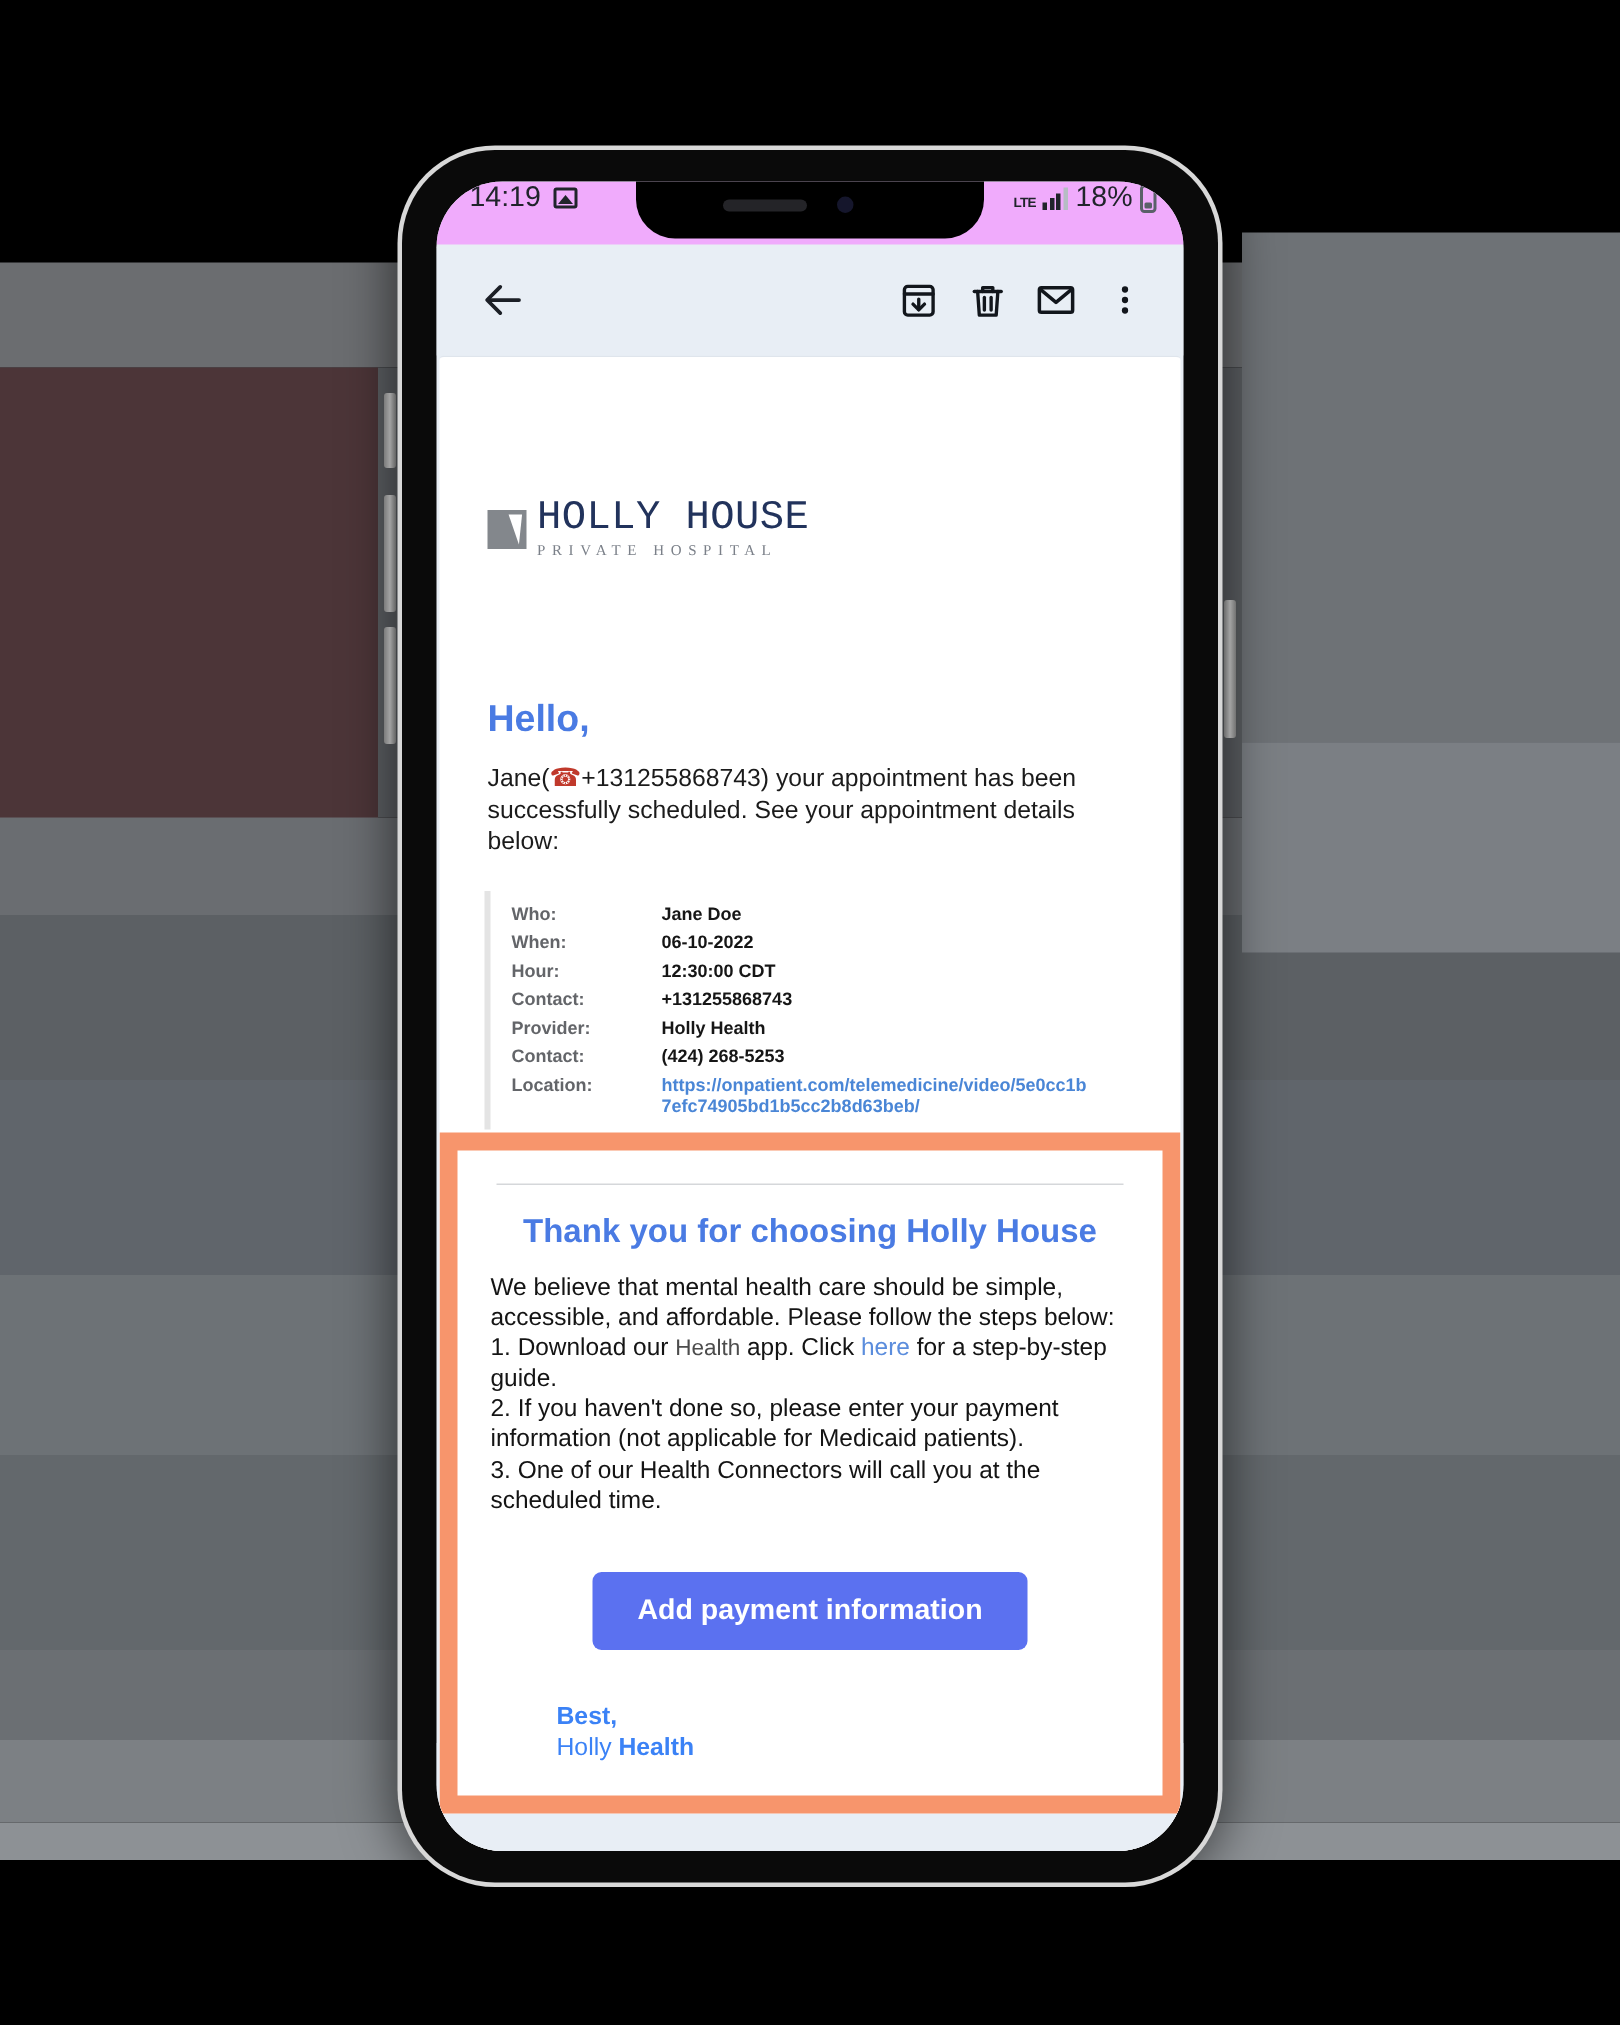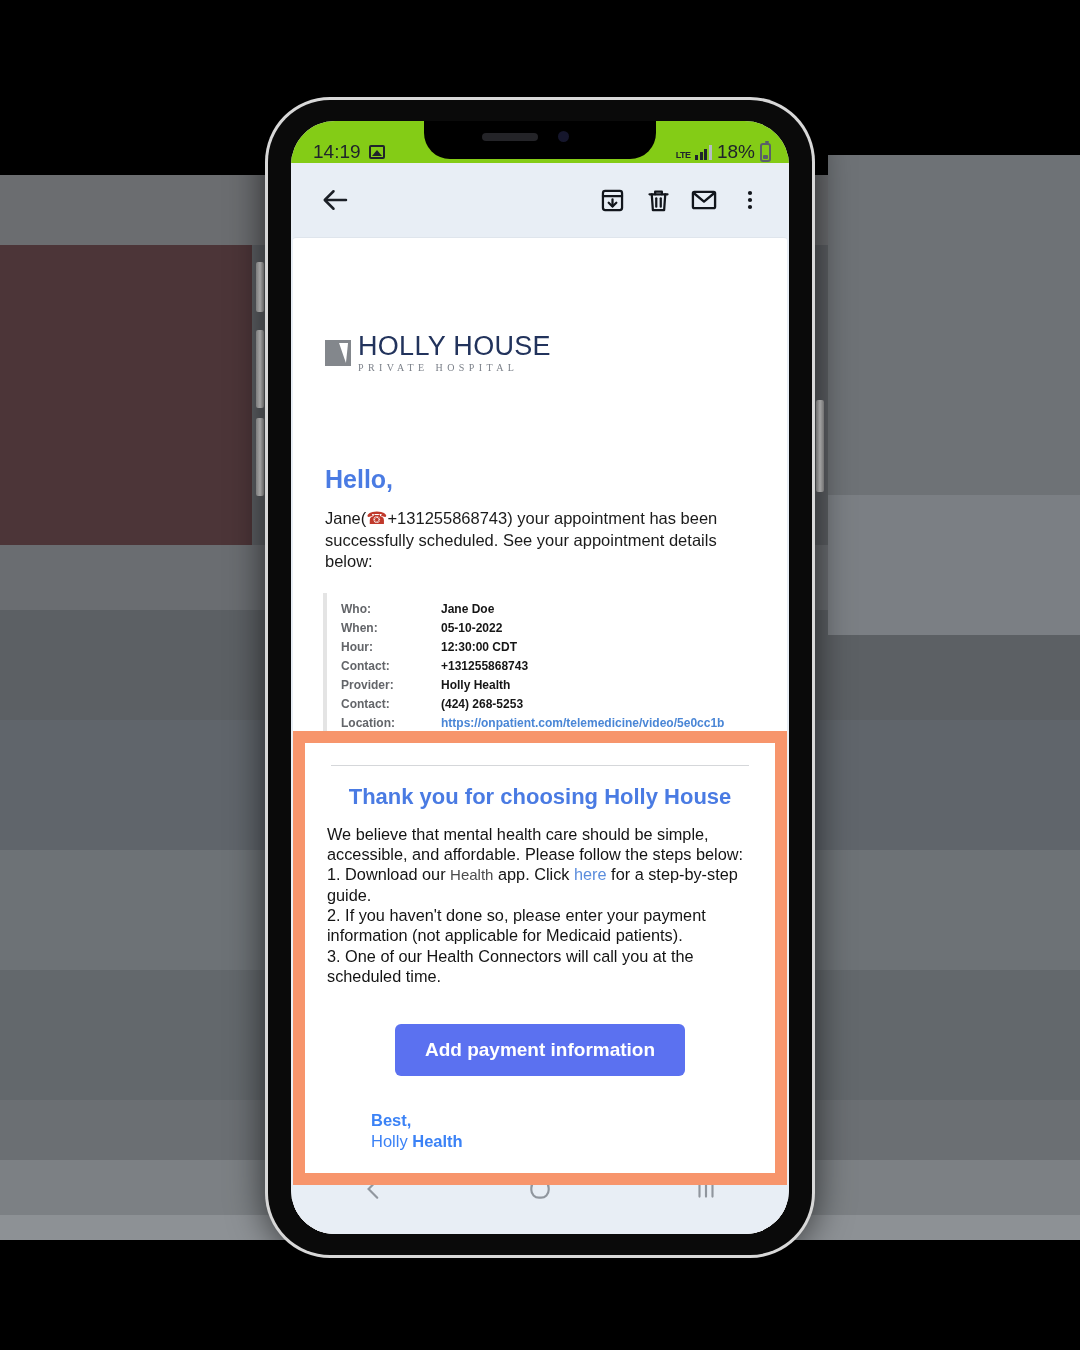--- a/index.html
+++ b/index.html
@@ -43,23 +43,23 @@
     position: absolute;
     background: linear-gradient(to right,#9a9a9a,#d9d9d9,#8e8e8e);
     border-radius: 2px;
     z-index: 19;
   }
 
   
   #statusbar {
     position: relative;
     height: 42px;
-    background: #84cc16;
+    background: #f0abfc;
     display: flex;
-    align-items: flex-end;
+    align-items: flex-start;
     padding: 0 18px 0 22px;
     font-size: 19px;
     color: #20242b;
   }
   #status-left { display: flex; align-items: center; gap: 8px; }
   #status-right { margin-left: auto; display: flex; align-items: center; gap: 5px; }
   #notch {
     position: absolute;
     left: 50%; transform: translateX(-50%);
     top: -22px;
@@ -128,21 +128,21 @@
   }
   #logo-mark::after{
     content:''; position:absolute; left:4px; top:3px;
     width:0;height:0;
     border-left:9px solid transparent;
     border-right:9px solid #fff;
     border-bottom:20px solid transparent;
     transform: skewX(-6deg);
   }
   #logo-text { line-height: 1; }
-  #logo-main { font-size: 27px; color: #22335c; letter-spacing: 0.3px; font-family:Liberation Sans, sans-serif; }
+  #logo-main { font-size: 27px; color: #22335c; letter-spacing: 0.3px; font-family:Liberation Mono, monospace; }
   #logo-sub { font-size: 10px; color: #7b8089; letter-spacing: 4.4px; margin-top:3px; font-family:"Liberation Serif", serif; }
 
   
   #greeting {
     margin: 92px 0 0 32px;
     font-size: 25px; font-weight: bold; color: #4a7be3;
   }
   #intro {
     margin: 14px 32px 0 32px;
     font-size: 16.5px; line-height: 1.27; color: #1b1b1b;
@@ -159,21 +159,21 @@
   #details table { border-collapse: collapse; }
   #details td { font-size: 12px; padding: 2.5px 0; vertical-align: top; font-weight: bold; }
   .d-key { color: #636569; width: 100px; }
   .d-val { color: #161616; padding-left: 2px; }
   .d-val.link { color: #4a86d6; }
 
   
   #highlight {
     position: absolute;
     left: 0px;
-    top: 493px;
+    top: 517px;
     width: 494px;
     border: 12px solid #f7956c;
     background: #fff;
     z-index: 8;
   }
   #hl-inner { padding: 18px 22px 22px 22px; }
   #hl-rule { height:1px; background:#d5d7da; margin: 4px 4px 18px 4px; }
   #hl-title {
     text-align:center; font-size: 22px; font-weight:bold; color:#4a7be3;
     margin-bottom: 14px;
@@ -326,21 +326,21 @@
 
         <div id="details">
           <table>
             <tbody>
               <tr>
                 <td class="d-key">Who:</td>
                 <td class="d-val">Jane Doe</td>
               </tr>
               <tr>
                 <td class="d-key">When:</td>
-                <td class="d-val">05-10-2022</td>
+                <td class="d-val">06-10-2022</td>
               </tr>
               <tr>
                 <td class="d-key">Hour:</td>
                 <td class="d-val">12:30:00 CDT</td>
               </tr>
               <tr>
                 <td class="d-key">Contact:</td>
                 <td class="d-val">+131255868743</td>
               </tr>
               <tr>

